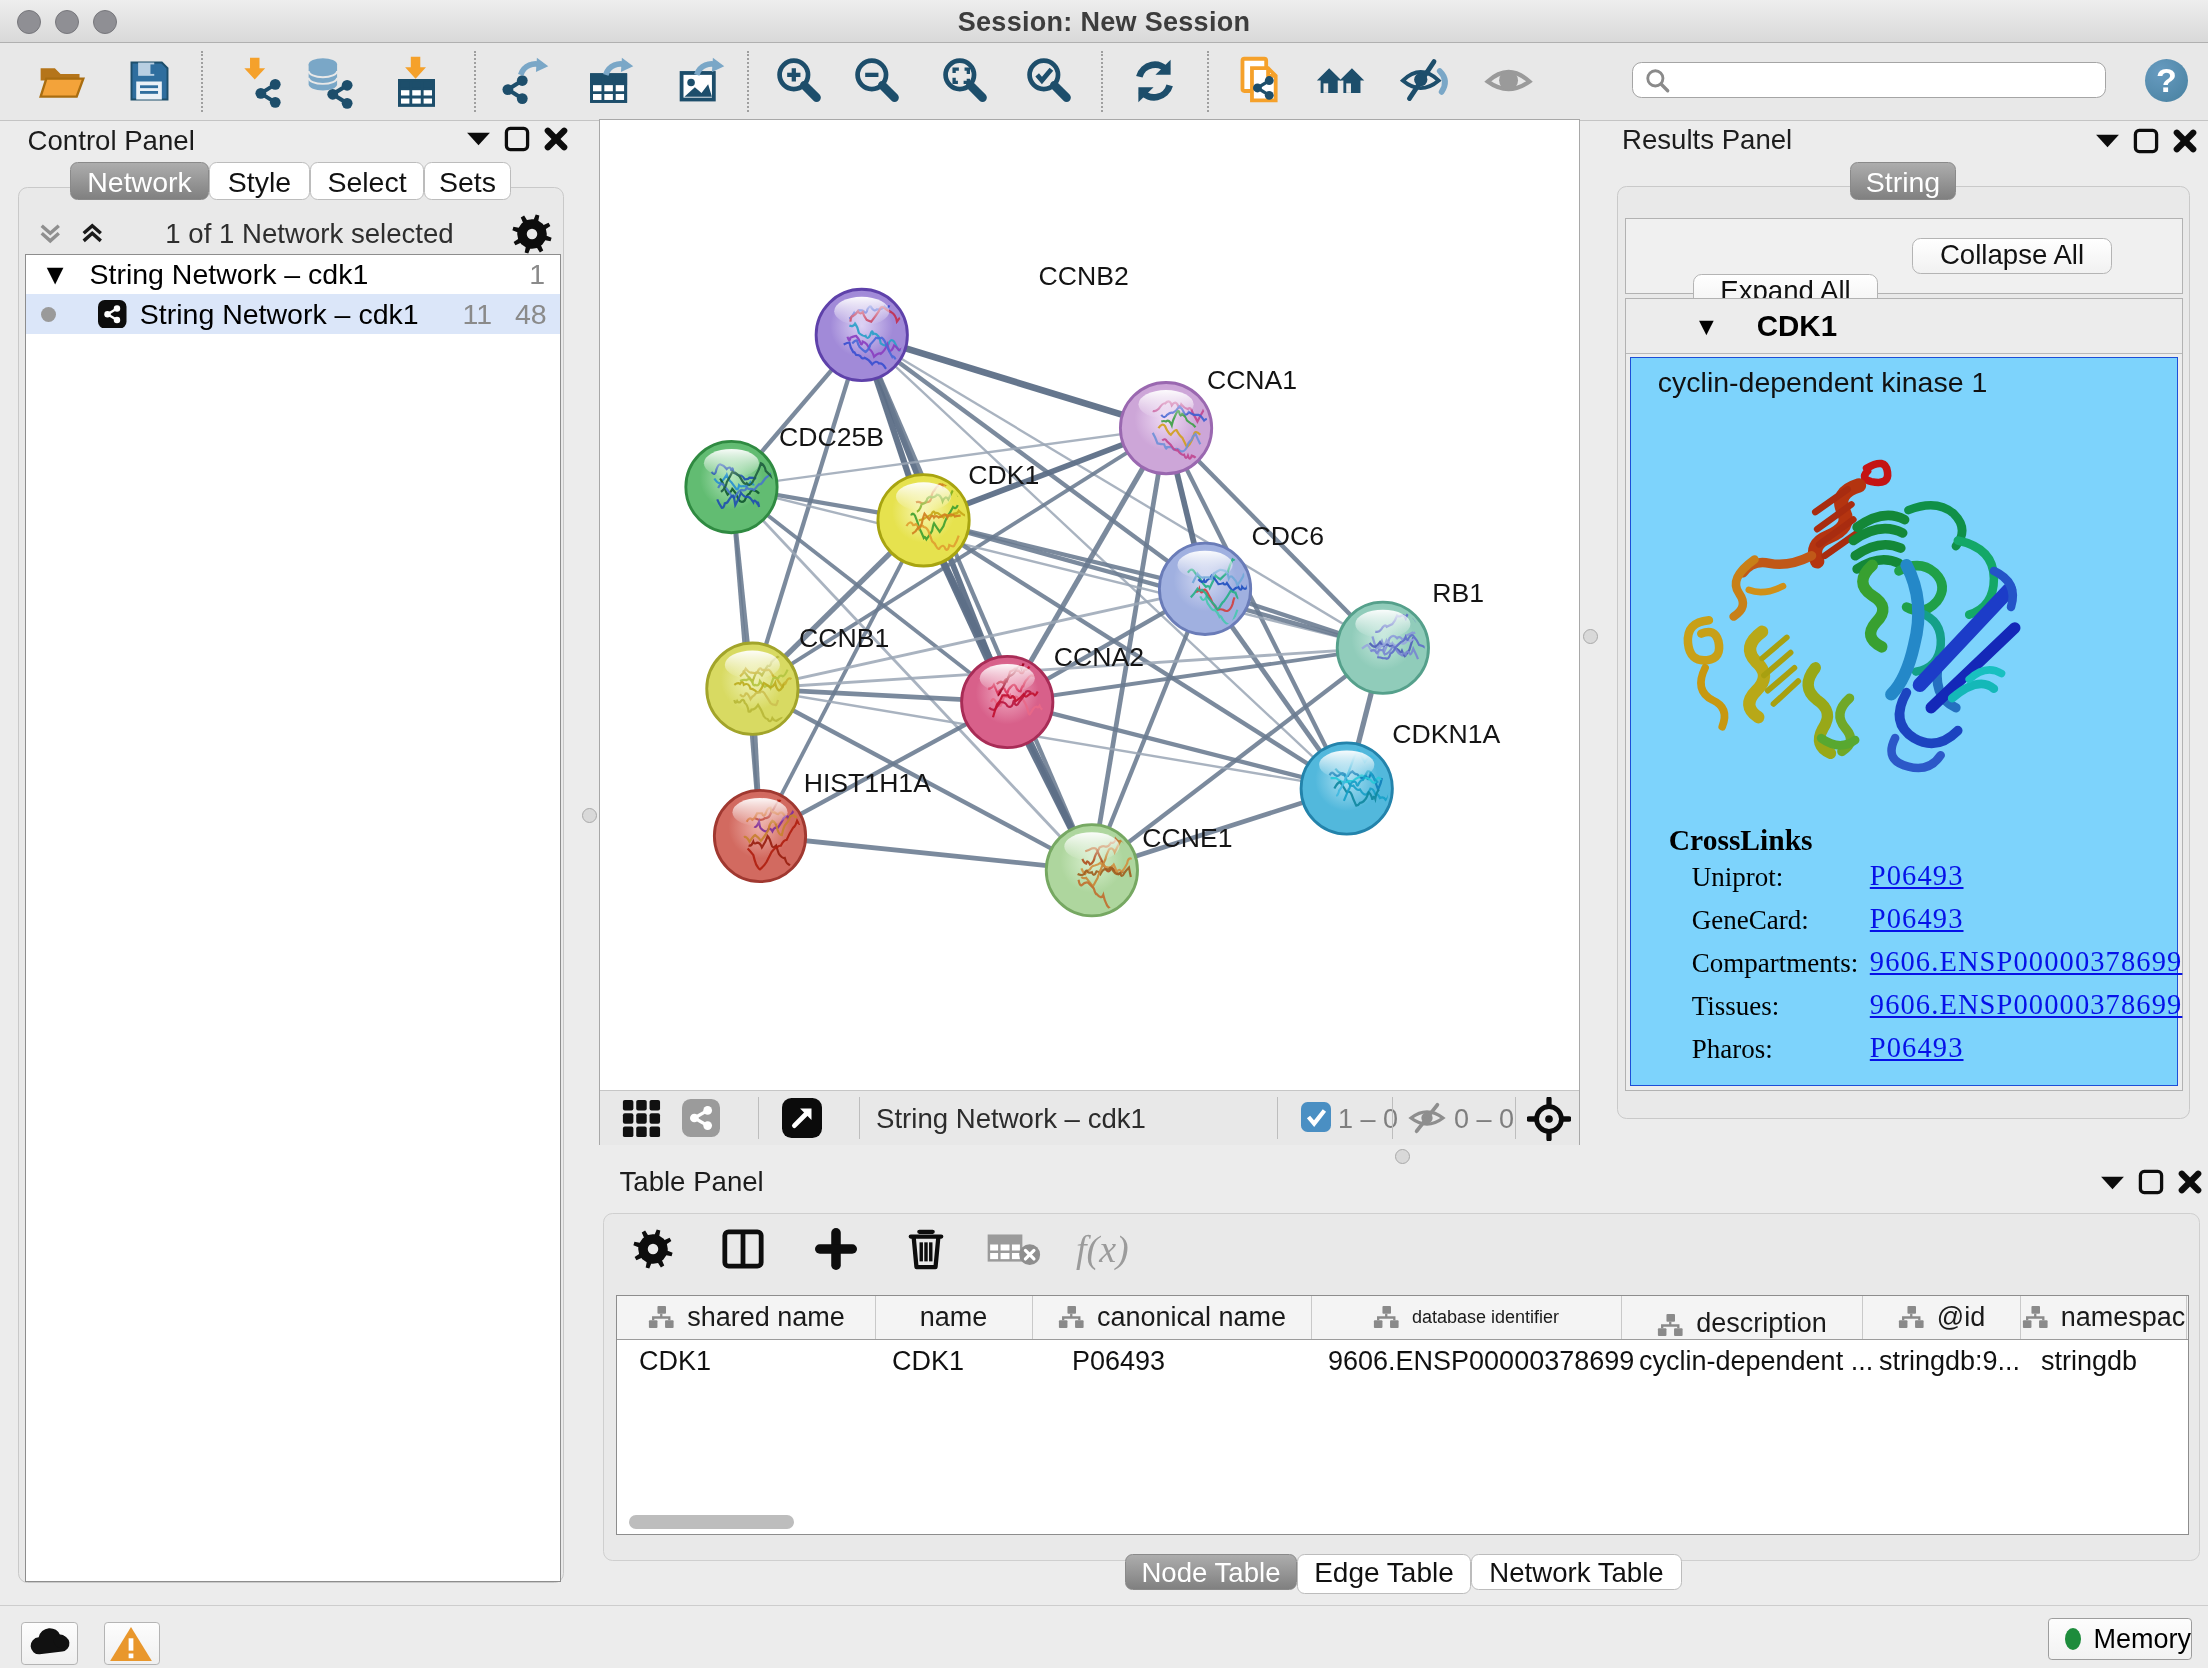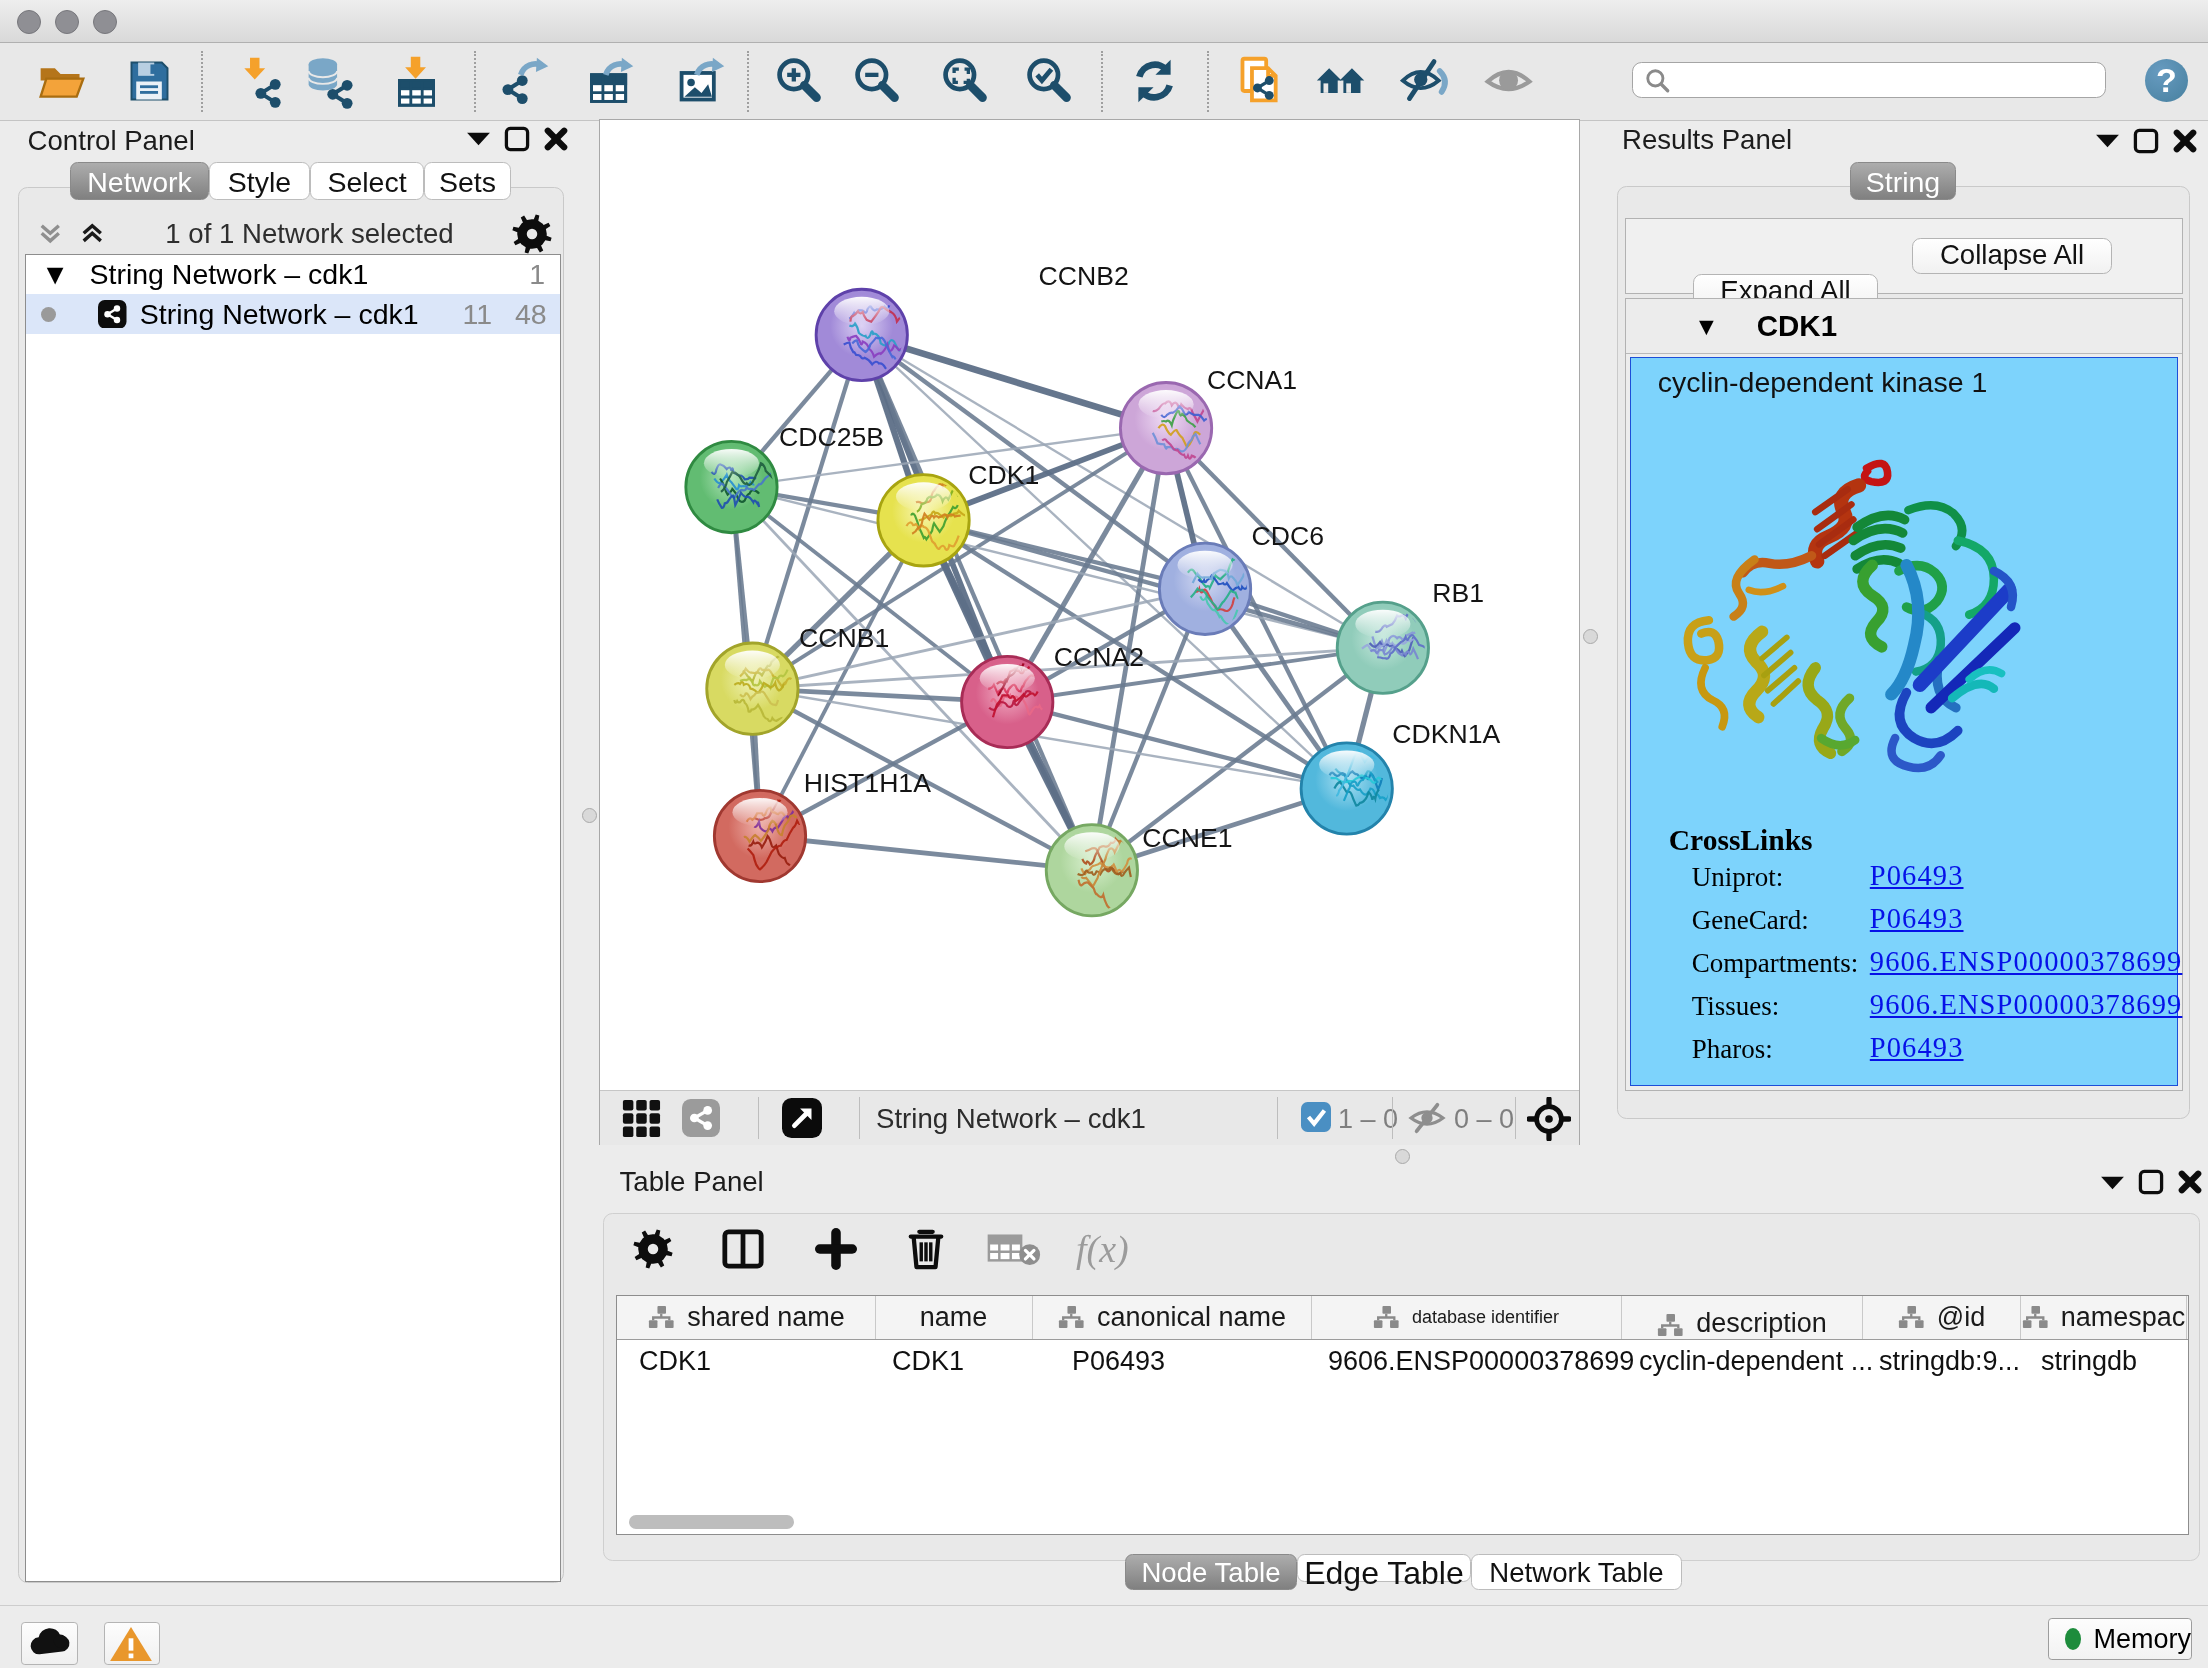--- a/index.html
+++ b/index.html
@@ -29,20 +29,21 @@
   .serif{font-family:"Liberation Serif",serif;}
 </style>
 </head>
 <body>
 <div id="app">
 
   <div id="titlebar" class="abs">
     <div class="tlight abs" style="left:17px;"></div>
     <div class="tlight abs" style="left:55px;"></div>
     <div class="tlight abs" style="left:93px;"></div>
+    <div id="wtitle" class="abs">Session: New Session</div>
   </div>
 
   <div id="toolbar" class="abs">
       <div class="tsep" style="left:201px"></div>
       <div class="tsep" style="left:474px"></div>
       <div class="tsep" style="left:747px"></div>
       <div class="tsep" style="left:1101px"></div>
       <div class="tsep" style="left:1207px"></div>
       <div class="ti" style="left:34px"><svg width="55" height="55" viewBox="0 0 58 58">
           <path d="M7 15 h15 l6 6 h20 v7 H7 z" fill="#b5751a"></path>
@@ -873,21 +874,21 @@
           <span style="position:absolute;left:455px;top:5.7px;font-size:27px;color:#111;">P06493</span>
           <span style="position:absolute;left:711px;top:5.7px;font-size:27px;color:#111;">9606.ENSP00000378699</span>
           <span style="position:absolute;left:1022px;top:5.7px;font-size:27px;color:#111;">cyclin-dependent ...</span>
           <span style="position:absolute;left:1262px;top:5.7px;font-size:27px;color:#111;">stringdb:9...</span>
           <span style="position:absolute;left:1424px;top:5.7px;font-size:27px;color:#111;">stringdb</span>
         </div>
       <div style="position:absolute;left:12.4px;bottom:4.8px;width:165px;height:14.3px;background:#bdbdbd;border-radius:7.6px;"></div>
     </div>
 
     <div class="tab tabsel" style="left:535px;top:409px;width:172px;height:36px;line-height:36px;font-size:27.6px;">Node Table</div>
-    <div class="tab" style="left:707px;top:409px;width:174px;height:28px;line-height:36px;font-size:32px;">Edge Table</div>
+    <div class="tab" style="left:707px;top:409px;width:174px;height:40px;line-height:36px;font-size:28px;">Edge Table</div>
     <div class="tab" style="left:881px;top:409px;width:211px;height:36px;line-height:36px;font-size:27.6px;">Network Table</div>
   </div>
 
   <div class="abs" style="left:0;top:1605px;width:2208px;height:64px;background:#ececec;border-top:1px solid #cdcdcd;">
     <div id="cloudbtn" class="abs" style="left:21px;top:16px;width:55px;height:41px;background:linear-gradient(#fdfdfd,#f0f0f0);border:1.9px solid #b4b4b4;border-radius:3.8px;">
         <svg width="48" height="34" viewBox="0 0 50 36" style="position:absolute;left:3.8px;top:2.9px;">
           <path d="M14 30 a9 9 0 0 1 -1 -18 a12 12 0 0 1 23 -2 a8.5 8.5 0 0 1 2 17 z" fill="#111"></path>
           <circle cx="36" cy="16" r="7" fill="#111"></circle>
         </svg>
       </div>

